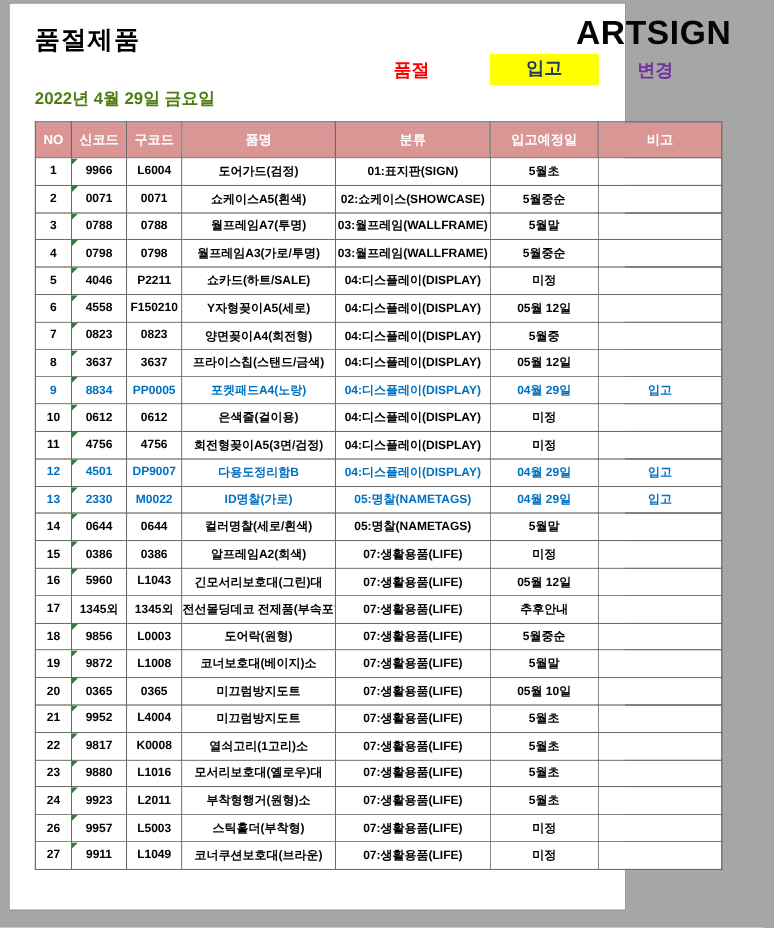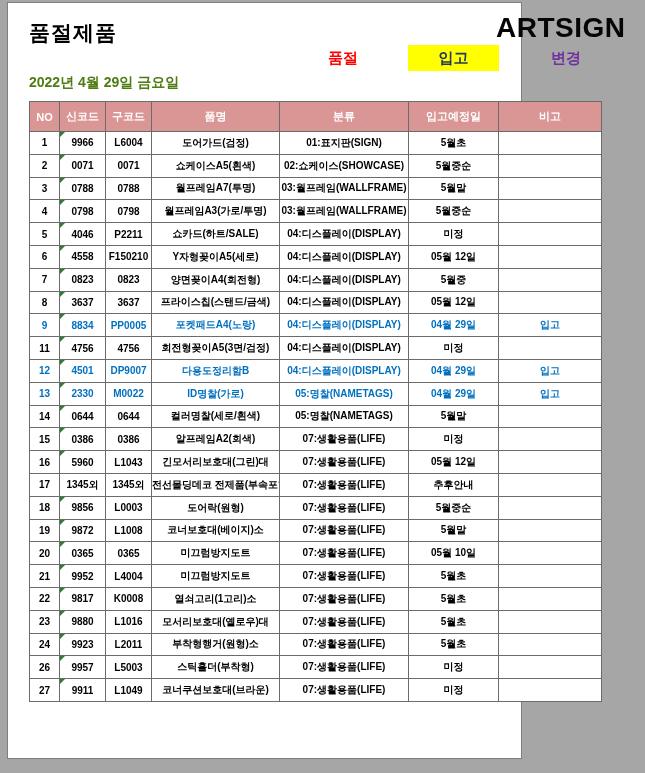--- a/index.html
+++ b/index.html
@@ -11,33 +11,33 @@
   }
   .page {
     position:absolute; left:7px; top:2px; width:515px; height:757px;
     background:#ffffff; border:1px solid #7f7f7f; box-sizing:border-box;
   }
   .title {
     position:absolute; left:21px; top:16px;
     font-size:21px; font-weight:800; color:#000; letter-spacing:1px;
   }
   .logo {
-    position:absolute; left:488px; top:9px;
+    position:absolute; left:472px; top:9px;
     font-size:28px; font-weight:900; color:#050505; letter-spacing:0.5px;
   }
   .legend-soldout {
     position:absolute; left:300px; top:46px; width:70px; text-align:center;
     color:#FF0000; font-weight:700; font-size:15px;
   }
   .legend-incoming {
     position:absolute; left:400px; top:42px; width:91px; height:26px; line-height:26px;
     background:#FFFF00; color:#1F3864; text-align:center; font-weight:700; font-size:15px;
   }
   .legend-changed {
-    position:absolute; left:523px; top:46px; width:70px; text-align:center;
+    position:absolute; left:523px; top:46px; width:70px; 
     color:#7030A0; font-weight:700; font-size:15px;
   }
   .date {
     position:absolute; left:21px; top:71px;
     font-size:14px; font-weight:700; color:#4d7c0f;
   }
   table.grid {
     position:absolute; left:21px; top:98px; width:572px;
     border-collapse:collapse; table-layout:fixed;
   }
@@ -168,20 +168,29 @@
         <tr class="incoming">
           <td>9</td>
           <td class="marked">8834</td>
           <td>PP0005</td>
           <td>포켓패드A4(노랑)</td>
           <td>04:디스플레이(DISPLAY)</td>
           <td>04월 29일</td>
           <td>입고</td>
         </tr>
         <tr>
+          <td>10</td>
+          <td class="marked">0612</td>
+          <td>0612</td>
+          <td>은색줄(걸이용)</td>
+          <td>04:디스플레이(DISPLAY)</td>
+          <td>미정</td>
+          <td></td>
+        </tr>
+        <tr>
           <td>11</td>
           <td class="marked">4756</td>
           <td>4756</td>
           <td>회전형꽂이A5(3면/검정)</td>
           <td>04:디스플레이(DISPLAY)</td>
           <td>미정</td>
           <td></td>
         </tr>
         <tr class="incoming">
           <td>12</td>

